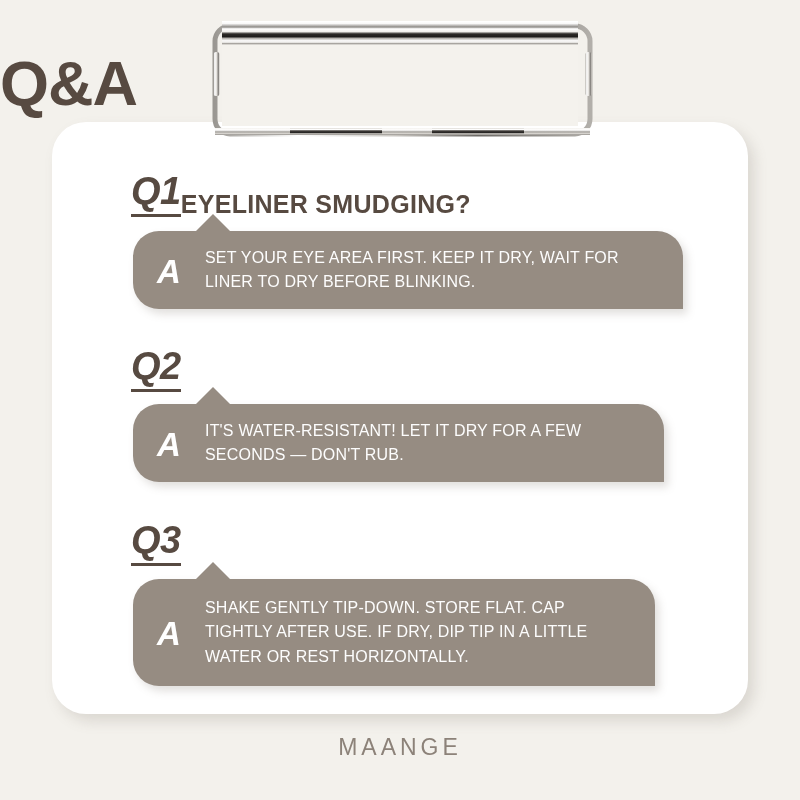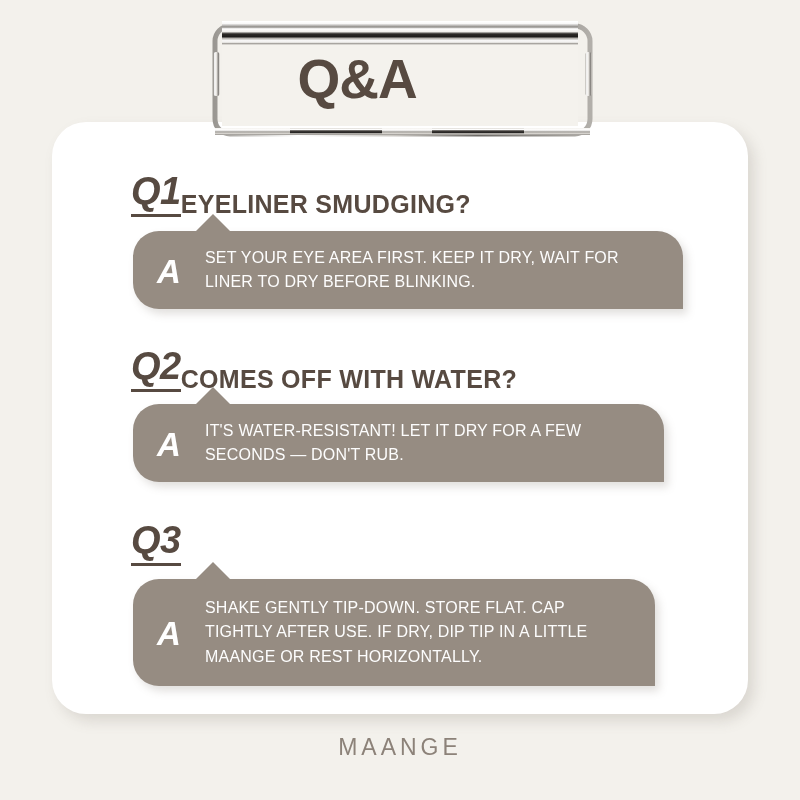--- a/index.html
+++ b/index.html
@@ -55,23 +55,22 @@
     height: 90px;
     background: #f4f2ed;
   }
 
   
   .title {
     position: absolute;
     left: 0;
     top: 52px;
     width: 714px;
-    text-align: center;
-    font-family: "Liberation Sans", sans-serif;
-    font-size: 55px;
+    font-family: "Liberation Sans", sans-serif;
+    font-size: 63px;
     font-weight: bold;
     letter-spacing: -1px;
     color: #574a41;
     line-height: 1;
   }
 
   
   .qa-block {
     position: absolute;
     left: 0;
@@ -244,33 +243,32 @@
     </div>
     <div class="bubble" style="top:231px; width:550px; height:78px;">
       <span class="a-mark">A</span>
       <span class="a-text">SET YOUR EYE AREA FIRST. KEEP IT DRY, WAIT FOR LINER TO DRY BEFORE BLINKING.</span>
     </div>
   </div>
 
   <div class="qa-block">
     <div class="q-row" style="top:347px;">
       <span class="q-num">Q2</span>
-      <span class="q-text">COMES OFF WITH WATER?</span>
     </div>
     <div class="bubble" style="top:404px; width:531px; height:78px;">
       <span class="a-mark">A</span>
       <span class="a-text">IT'S WATER-RESISTANT! LET IT DRY FOR A FEW SECONDS — DON'T RUB.</span>
     </div>
   </div>
 
   <div class="qa-block">
     <div class="q-row" style="top:521px;">
       <span class="q-num">Q3</span>
     </div>
     <div class="bubble" style="top:579px; width:522px; height:107px;">
       <span class="a-mark">A</span>
-      <span class="a-text">SHAKE GENTLY TIP-DOWN. STORE FLAT. CAP TIGHTLY AFTER USE. IF DRY, DIP TIP IN A LITTLE MAANGE OR REST HORIZONTALLY.</span>
+      <span class="a-text">SHAKE GENTLY TIP-DOWN. STORE FLAT. CAP TIGHTLY AFTER USE. IF DRY, DIP TIP IN A LITTLE WATER OR REST HORIZONTALLY.</span>
     </div>
   </div>
 
   <div class="brand">MAANGE</div>
 
 </div>
 
 </body></html>

